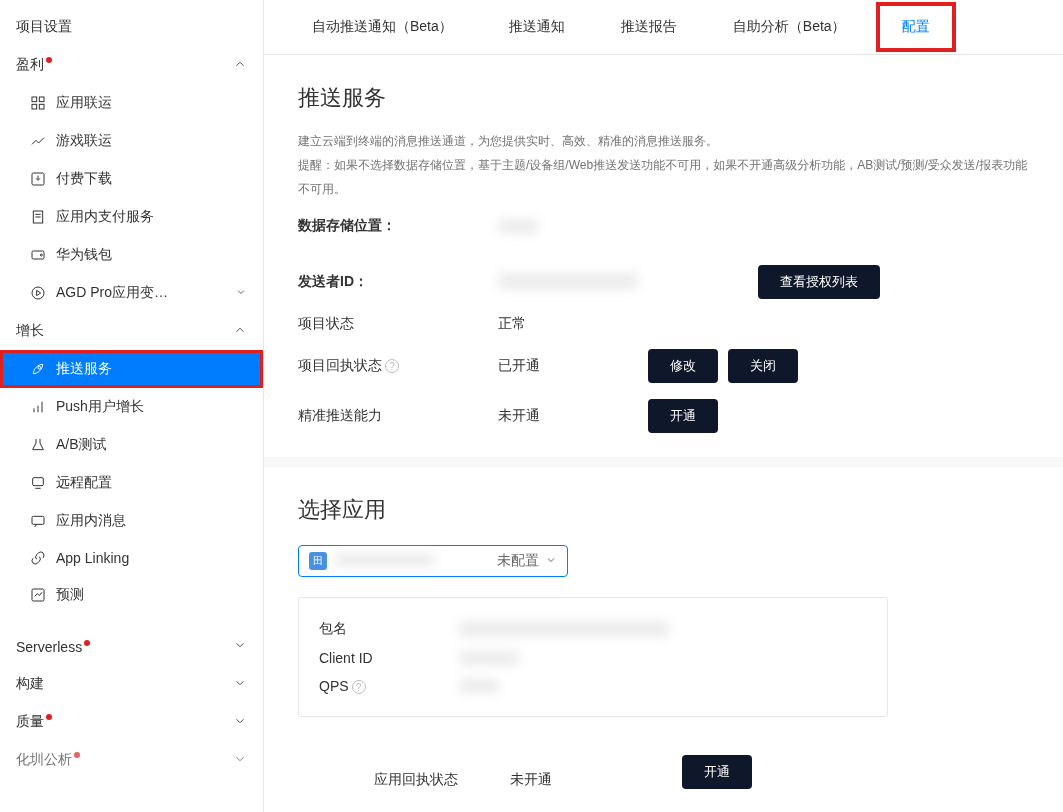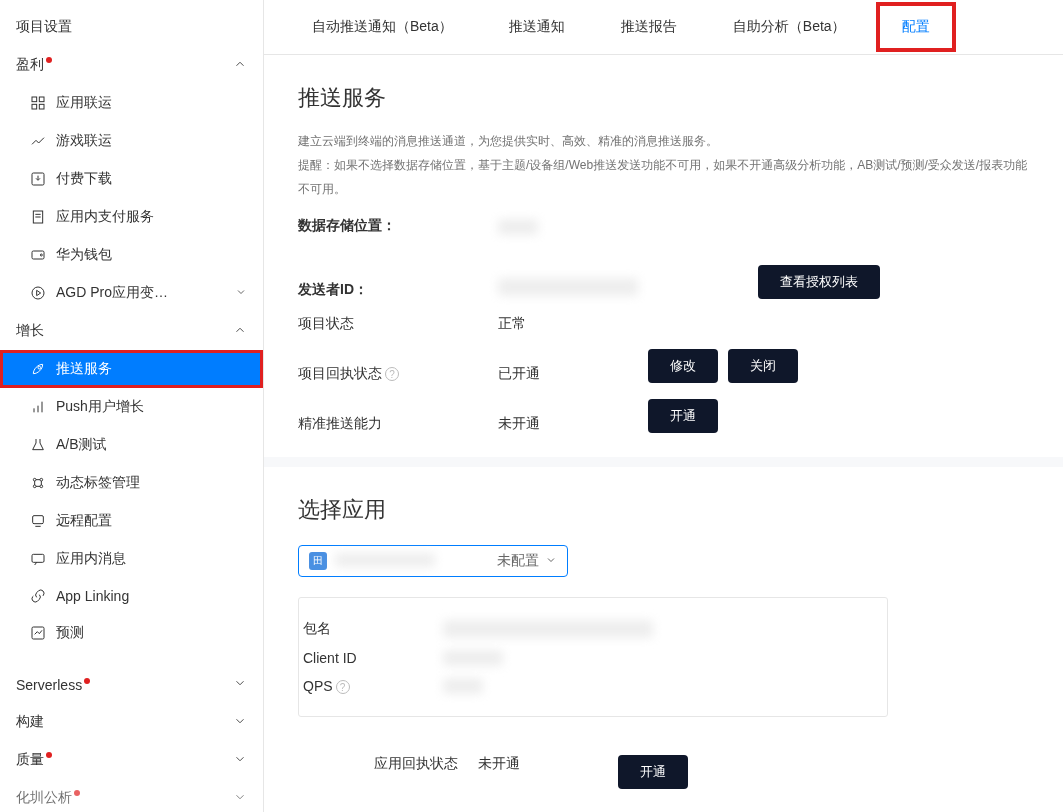--- a/index.html
+++ b/index.html
@@ -24,45 +24,45 @@
 
 .main { flex: 1; overflow-y: auto; height: 812px; }
 .tabs { display: flex; border-bottom: 1px solid #e6e6e6; padding: 0 20px; }
 .tab { padding: 18px 28px; cursor: pointer; color: #333; font-size: 14px; }
 .tab.active { color: #007dff; }
 .tab-highlight { outline: 4px solid #e02020; outline-offset: -6px; }
 
 .section { padding: 28px 34px 24px; border-bottom: 10px solid #f7f8fa; }
 .sec-title { font-size: 22px; font-weight: 400; margin-bottom: 16px; color: #333; }
 .desc-line { font-size: 12px; color: #737373; line-height: 2; }
-.kv-row { display: flex; align-items: flex-end; margin-top: 16px; font-size: 14px; }
+.kv-row { display: flex; align-items: center; margin-top: 16px; font-size: 14px; }
 .kv-label { width: 200px; color: #333; font-weight: 700; }
 .kv-label.nl { font-weight: 400; }
 .kv-val { width: 150px; color: #333; }
 .blur { filter: blur(5px); background: #eee; border-radius: 3px; display:inline-block; }
 .blur.sm { width: 40px; height: 16px; }
 .blur.md { width: 140px; height: 18px; }
 .blur.lg { width: 210px; height: 18px; }
 
 .btn { background: #0f172a; color: #fff; border: none; border-radius: 4px; padding: 8px 22px; font-size: 13px; cursor: pointer; }
 .btn + .btn { margin-left: 10px; }
 .help-icon { display:inline-block; width:14px; height:14px; border:1px solid #bbb; border-radius:50%; font-size:10px; line-height:13px; text-align:center; color:#bbb; margin-left:3px; }
 
 
 .app-sel { margin-top: 20px; }
 .app-dd { display:inline-flex; align-items:center; border:1px solid #007dff; border-radius:4px; padding:6px 10px; min-width: 270px; cursor:pointer; }
 .app-dd .app-ico { width:18px; height:18px; background:#4a90e2; border-radius:3px; margin-right:8px; display:inline-flex; align-items:center; justify-content:center; color:#fff; font-size:10px; }
 .app-dd .app-name { flex:1; }
 .app-dd .app-stat { color:#666; margin-right:6px; }
-.app-card { margin-top: 20px; border:1px solid #e6e6e6; border-radius:3px; width: 590px; padding:16px 4px; }
+.app-card { margin-top: 20px; border:1px solid #e6e6e6; border-radius:3px; width: 590px; padding:16px 20px; }
 .app-card .r { display:flex; align-items:center; padding:6px 0; font-size:14px; }
 .app-card .r .l { width: 140px; color:#333; }
 
 .inner-rows { margin-top: 24px; margin-left: 70px; }
-.inner-row { display:flex; align-items:flex-start; padding: 14px 0; font-size:14px; }
+.inner-row { display:flex; align-items:flex-end; padding: 14px 0; font-size:14px;gap:32px; }
 .inner-row .l { width: 90px; text-align: right; margin-right: 20px; }
 .inner-row .v { width: 140px; }
 
 svg { stroke: currentColor; fill: none; stroke-width: 1.5; }
 .sb-item.active svg { stroke: #fff; }
 </style>
 </head>
 <body>
 
 <div class="layout">
@@ -159,32 +159,20 @@
         </span>
         <span>Push用户增长</span>
       </div>
     <div class="sb-item">
         <span class="i">
           <svg viewBox="0 0 24 24">
             <path d="M9 3v6l-5 10h16L15 9V3"></path>
           </svg>
         </span>
         <span>A/B测试</span>
-      </div>
-    <div class="sb-item">
-        <span class="i">
-          <svg viewBox="0 0 24 24">
-            <circle cx="7" cy="7" r="2"></circle>
-            <circle cx="17" cy="7" r="2"></circle>
-            <circle cx="7" cy="17" r="2"></circle>
-            <circle cx="17" cy="17" r="2"></circle>
-            <path d="M9 7h6M7 9v6M17 9v6M9 17h6"></path>
-          </svg>
-        </span>
-        <span>动态标签管理</span>
       </div>
     <div class="sb-item">
         <span class="i">
           <svg viewBox="0 0 24 24">
             <rect x="4" y="4" width="16" height="12" rx="2"></rect>
             <line x1="8" y1="20" x2="16" y2="20"></line>
           </svg>
         </span>
         <span>远程配置</span>
       </div>

